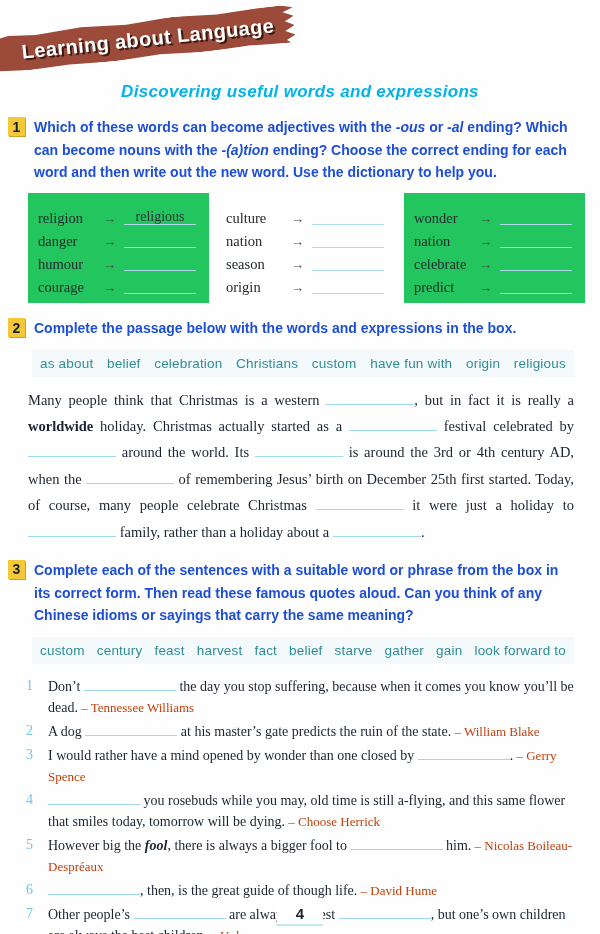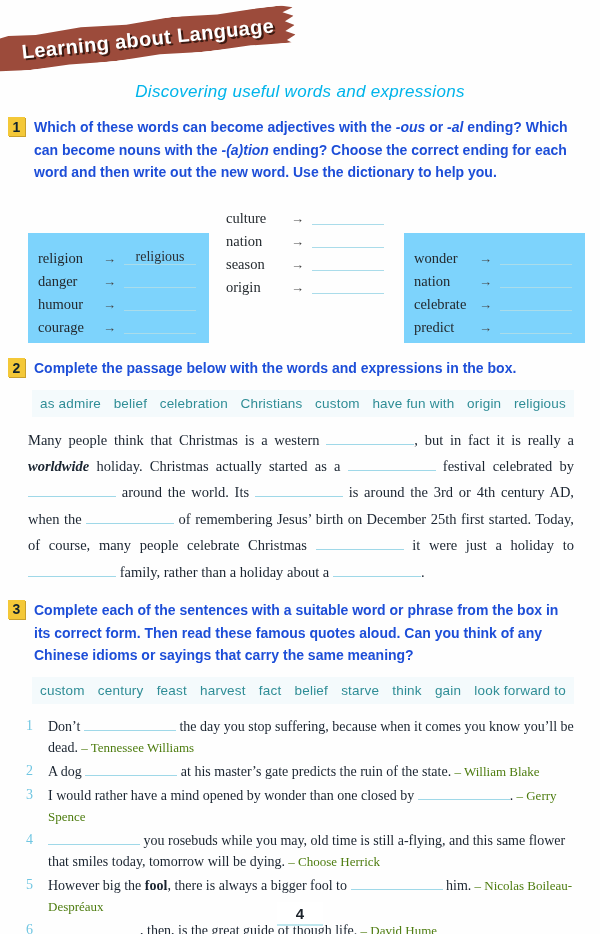--- a/index.html
+++ b/index.html
@@ -10,64 +10,64 @@
   .banner{position:absolute;top:36px;left:-8px;width:304px;height:38px;
     background:#9c4b3b;transform:rotate(-6deg);transform-origin:left center;
     display:flex;align-items:center;padding-left:30px;box-sizing:border-box;
     clip-path:polygon(0 14%,6% 5%,15% 10%,30% 2%,45% 8%,60% 0,75% 6%,88% 1%,96% 0,
       100% 8%,96.5% 18%,100% 30%,97% 42%,100% 55%,96.8% 68%,100% 80%,97% 92%,98.5% 100%,
       85% 96%,70% 100%,55% 94%,40% 100%,25% 96%,12% 100%,0 94%);}
   .banner-title{color:#ffffff;font-weight:bold;font-size:20px;letter-spacing:.4px;
     text-shadow:2px 2px 0 #3b1a12;white-space:nowrap;}
 
   
-  .subheading{padding-top:82px;text-align:center;color:#00b4ea;font-weight:normal;
+  .subheading{padding-top:82px;text-align:center;color:#00b4ea;font-weight:bold;
     font-style:italic;font-size:17px;letter-spacing:.3px;}
 
   
   .ex-header{display:flex;align-items:flex-start;margin:14px 26px 0 8px;gap:9px;}
   .badge{flex:0 0 auto;width:17px;height:19px;background:#f4c838;color:#12242e;
     font-weight:bold;font-size:14px;display:flex;align-items:center;justify-content:center;
     box-shadow:1px 1px 0 #c9a02c;margin-top:1px;}
   .ex-instruction{flex:1;color:#1d4ed8;font-weight:bold;font-size:14px;line-height:1.62;}
   .ex-instruction .i{font-style:italic;}
 
   
   .word-table{display:flex;margin:9px 15px 0 28px;gap:7px;}
   .word-group{flex:1;padding:9px 8px 9px 10px;box-sizing:border-box;}
-  .word-group.hl{background:#7dd3fc;margin-top:40px;}
+  .word-group.hl{background:#22c55e;}
   .word-row{display:flex;align-items:flex-end;height:23px;gap:5px;}
   .word-row .src{font-family:"Liberation Serif",serif;font-size:14.5px;color:#23292e;
     flex:0 0 60px;line-height:1;}
   .word-row .arrow{color:#444;font-size:13px;line-height:1;flex:0 0 auto;}
   .word-row .blank1{flex:1;max-width:72px;margin-left:3px;border-bottom:1.5px solid #aadcea;
     font-family:"Liberation Serif",serif;font-size:14px;color:#2c3136;text-align:center;
     line-height:1.1;height:15px;}
 
   
   .word-box{display:flex;justify-content:space-between;align-items:center;
     margin:10px 26px 0 32px;padding:6px 8px;background:#f4fafc;}
   .word-box .term{color:#2f8d96;font-size:13.5px;letter-spacing:.2px;white-space:nowrap;}
 
   
   .passage{margin:10px 26px 0 28px;font-family:"Liberation Serif",serif;font-size:14.5px;
     color:#1a2430;line-height:1.82;text-align:justify;}
-  .passage .b{font-weight:bold;font-style:italic;}
+  .passage .b{font-weight:bold;}
   .blank{display:inline-block;width:88px;border-bottom:1px solid #9fd8e8;height:12px;}
 
   
   .sentences{margin:12px 24px 0 26px;}
   .sentence{display:flex;margin-bottom:3px;}
   .s-num{flex:0 0 22px;color:#70c6e2;font-family:"Liberation Serif",serif;font-size:14px;
     padding-top:2px;}
   .s-body{flex:1;font-family:"Liberation Serif",serif;font-size:14px;color:#1a2430;
     line-height:1.5;}
-  .s-body .b{font-weight:bold;}
+  .s-body .b{font-weight:bold;font-style:italic;}
   .s-body .blank{width:92px;}
-  .attribution{color:#4d7c0f;font-size:13px;font-family:"Liberation Serif",serif;}
+  .attribution{color:#c2410c;font-size:13px;font-family:"Liberation Serif",serif;}
 
   
   .page-num-box{position:absolute;left:50%;bottom:8px;transform:translateX(-50%);
     width:46px;height:22px;background:#ffffff;border-bottom:2px solid #bfe8ef;
     display:flex;align-items:center;justify-content:center;}
   .page-num{font-weight:bold;font-size:15px;color:#1b222a;}
 </style>
 </head>
 <body>
 
@@ -152,21 +152,21 @@
         </div>
       </div>
     </div>
 
   <div class="ex-header">
     <span class="badge">2</span>
     <div class="ex-instruction">Complete the passage below with the words and expressions in the box.</div>
   </div>
 
   <div class="word-box" id="ex2-wordbox">
-      <span class="term">as admire</span>
+      <span class="term">as about</span>
       <span class="term">belief</span>
       <span class="term">celebration</span>
       <span class="term">Christians</span>
       <span class="term">custom</span>
       <span class="term">have fun with</span>
       <span class="term">origin</span>
       <span class="term">religious</span>
     </div>
 
   <div class="passage" id="ex2-passage"><span>Many people think that Christmas is a western </span><span class="blank"></span><span>, but in fact it is really a </span><span class="b">worldwide</span><span> holiday. Christmas actually started as a </span><span class="blank"></span><span> festival celebrated by </span><span class="blank"></span><span> around the world. Its </span><span class="blank"></span><span> is around the 3rd or 4th century AD, when the </span><span class="blank"></span><span> of remembering Jesus’ birth on December 25th first started. Today, of course, many people celebrate Christmas </span><span class="blank"></span><span> it were just a holiday to </span><span class="blank"></span><span> family, rather than a holiday about a </span><span class="blank"></span><span>.</span></div>
@@ -177,21 +177,21 @@
   </div>
 
   <div class="word-box" id="ex3-wordbox">
       <span class="term">custom</span>
       <span class="term">century</span>
       <span class="term">feast</span>
       <span class="term">harvest</span>
       <span class="term">fact</span>
       <span class="term">belief</span>
       <span class="term">starve</span>
-      <span class="term">think</span>
+      <span class="term">gather</span>
       <span class="term">gain</span>
       <span class="term">look forward to</span>
     </div>
 
   <div class="sentences" id="ex3-sentences">
       <div class="sentence">
         <span class="s-num">1</span>
         <div class="s-body"><span>Don’t </span><span class="blank"></span><span> the day you stop suffering, because when it comes you know you’ll be dead.</span><span class="attribution"> – Tennessee Williams</span></div>
       </div>
       <div class="sentence">

